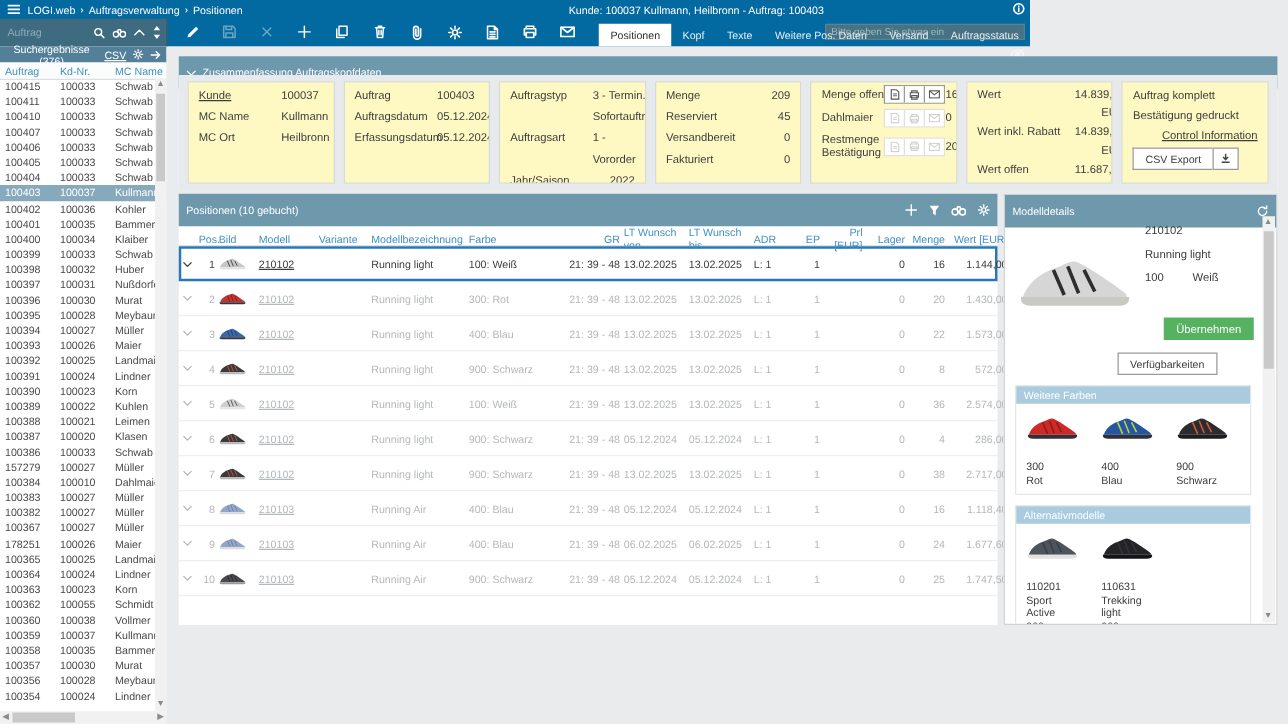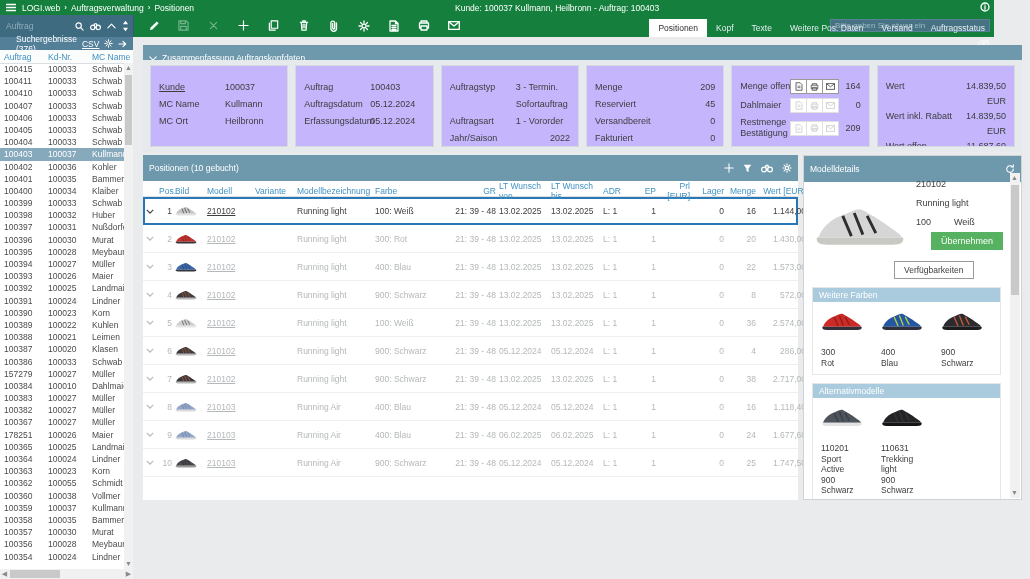--- a/index.html
+++ b/index.html
@@ -1,20 +1,20 @@
 <!DOCTYPE html>
 <html><head>
 <meta charset="utf-8">
 <style>
   html,body{margin:0;padding:0;width:1030px;height:579px;overflow:hidden;
     font-family:"Liberation Sans",sans-serif;background:#e9ebec;font-size:9px;color:#3d3d3d;}
   svg{display:block}
   .ic{stroke:#fff;fill:none;stroke-width:1.3;stroke-linecap:round;stroke-linejoin:round}
   
-  #topbar{position:absolute;left:0;top:0;width:994px;height:37px;background:#15803d;color:#fff;}
+  #topbar{position:absolute;left:0;top:0;width:824px;height:37px;background:#0369a1;color:#fff;}
   #row1{position:relative;height:15px;display:flex;align-items:center;padding:0 6px;gap:6px;}
   #breadcrumb{display:flex;align-items:center;gap:4px;font-size:8.5px;}
   #breadcrumb .sep{font-weight:bold;font-size:8px;opacity:.9}
   #page-title{position:absolute;left:455px;top:2.5px;font-size:8.5px;}
   #tr-right{position:absolute;right:4px;top:1.5px;display:flex;align-items:flex-end;gap:7px;font-size:8.5px;flex-direction:column;}
   #quick-search{width:150px;height:11px;background:#477283;border:1px solid #568196;color:#cfdde4;
     font-size:8px;padding:0 4px;font-family:"Liberation Sans",sans-serif;}
   #quick-search::placeholder{color:#9fb9c4}
   #row2{position:relative;height:22px;}
   #order-search{position:absolute;left:0;top:0;width:133px;height:22px;background:#3e6b80;
@@ -23,21 +23,21 @@
   #order-search .icons{display:flex;align-items:center;gap:6px;padding-right:4px;}
   #toolbar{position:absolute;left:147px;top:4px;display:flex;gap:17px;align-items:center;}
   #toolbar .tbtn{width:13px;height:13px;display:flex;align-items:center;justify-content:center;}
   .dim{opacity:.4}
   #tabs{position:absolute;right:0px;bottom:0px;display:flex;align-items:flex-end;}
   .tab{padding:4px 9px 4px 9px;font-size:8.5px;color:#e6eef2;cursor:default;}
   .tab.active{background:#fff;color:#2f2f2f;}
   
   #sidebar{position:absolute;left:0;top:37px;width:133px;height:542px;background:#fff;}
   #sb-head{height:13px;background:#537f99;color:#fff;display:flex;align-items:center;
-    font-size:8.5px;padding:0 16px;gap:5px;}
+    font-size:8.5px;padding:0 4px;gap:5px;text-align:center;}
   #sb-head .t{flex:1}
   #sb-cols{height:13px;display:flex;align-items:center;color:#4191c2;font-size:8.5px;
     background:#fbfcfc;border-bottom:1px solid #dcdfe1;}
   #sb-cols span{padding-left:4px}
   #sb-cols .c1{width:40px}#sb-cols .c2{width:40px}#sb-cols .c3{flex:1}
   #sb-list{position:absolute;left:0;top:26px;right:0;bottom:10px;overflow:hidden;}
   .sb-row{display:flex;height:12.2px;line-height:12.2px;font-size:8.5px;color:#4a4a4a;}
   .sb-row span{padding-left:4px;overflow:hidden;white-space:nowrap}
   .sb-row .c1{width:40px}.sb-row .c2{width:40px}.sb-row .c3{flex:1}
   .sb-row.sel{background:#87a9bc;color:#fff;}
@@ -45,21 +45,21 @@
   #sb-vscroll .thumb{position:absolute;left:1px;right:1px;top:12px;height:70px;background:#c9c9c9;}
   #sb-hscroll{position:absolute;left:0;bottom:0;width:133px;height:10px;background:#f1f1f1;}
   #sb-hscroll .thumb{position:absolute;left:10px;top:1px;height:8px;width:50px;background:#c9c9c9;}
   .arr{position:absolute;color:#8a8a8a;font-size:7px;line-height:10px;width:9px;text-align:center;}
   
   .panel-head{height:26px;background:#6e99ad;color:#fff;display:flex;align-items:center;
     padding:0 6px;font-size:8.5px;gap:5px;}
   #summary{position:absolute;left:143px;top:45px;width:879px;height:107px;background:#fff;}
   #summary-body{position:absolute;left:0;top:15px;right:0;bottom:0;background:#e7eaec;
     display:flex;gap:7px;padding:5px 7px;box-sizing:border-box;}
-  .card{background:#c4b5fd;border:1px solid #d7dadc;padding:13px 8px;box-sizing:border-box;overflow:hidden;}
+  .card{background:#fef9c3;border:1px solid #d7dadc;padding:2px 8px;box-sizing:border-box;overflow:hidden;}
   .kv{display:flex;line-height:17px;}
   .kv .k{width:66px;flex:none;}
   .kv .v{flex:1}
   .kv .v.r{text-align:right}
   .ulink{text-decoration:underline;cursor:pointer;}
   .open-row{display:flex;align-items:center;line-height:11px;margin-bottom:4px;}
   .open-row .k{width:50px;flex:none;}
   .open-row .v{flex:1;text-align:right}
   .bgroup{display:flex;border:1px solid #9a9a9a;}
   .bgroup .b{width:15px;height:13px;display:flex;align-items:center;justify-content:center;
@@ -86,21 +86,21 @@
   
   #details{position:absolute;left:803px;top:155px;width:219px;height:345px;background:#fff;
     border:1px solid #d0d3d5;box-sizing:border-box;}
   #det-body{position:absolute;left:0;top:15px;right:0;bottom:0;overflow:hidden;}
   #det-scroll{position:absolute;right:1px;top:17px;width:10px;bottom:1px;background:#f1f1f1;}
   #det-scroll .thumb{position:absolute;left:1px;right:1px;top:12px;height:110px;background:#c9c9c9;}
   #det-top{display:flex;padding:8px 18px 6px 10px;}
   #det-img{margin-top:22px}
   #det-info{flex:1;margin-left:10px;font-size:9px;}
   #det-info .line{margin-bottom:9px;}
-  #det-cc{display:flex;margin-bottom:5px;}
+  #det-cc{display:flex;margin-bottom:27px;}
   #det-cc .code{width:38px}
   .green-btn{background:#56b260;color:#fff;border:none;padding:4px 10px;font-size:9px;
     font-family:"Liberation Sans",sans-serif;cursor:pointer;float:right;}
   #avail-row{padding:4px 0 8px 90px;}
   .det-sec{margin:0 20px 8px 8px;border:1px solid #e4e6e8;}
   .det-sec-head{height:14px;background:#a9cbdd;color:#fff;font-size:8.5px;display:flex;
     align-items:center;padding:0 6px;}
   .thumbs{display:flex;gap:12px;padding:8px 6px 6px 8px;}
   .thumb-item{width:48px;font-size:8.5px;}
   .thumb-item .cap{margin-top:14px;line-height:10.5px;}
@@ -639,20 +639,39 @@
           <span class="k" style="width:78px">Wert</span>
           <span class="v r">14.839,50 EUR</span>
         </div>
         <div class="kv" style="line-height:15px">
           <span class="k" style="width:78px">Wert inkl. Rabatt</span>
           <span class="v r">14.839,50 EUR</span>
         </div>
         <div class="kv" style="line-height:15px">
           <span class="k" style="width:78px">Wert offen</span>
           <span class="v r">11.687,60 EUR</span>
+        </div>
+      </div>
+      <div class="card" style="flex:1 1 0">
+        <div class="kv" style="line-height:16px">
+          <span>Auftrag komplett</span>
+        </div>
+        <div class="kv" style="line-height:16px">
+          <span>Bestätigung gedruckt</span>
+        </div>
+        <div class="kv" style="line-height:16px;justify-content:flex-end">
+          <span class="ulink">Control Information</span>
+        </div>
+        <div style="display:flex;margin-top:2px">
+          <button class="btn" style="border-right:none">CSV Export</button>
+          <span class="btn" style="padding:3px 5px">
+            <svg width="9" height="9" viewBox="0 0 10 10">
+              <path d="M5 1v5M2.8 4L5 6.4 7.2 4M1.5 8.7h7" stroke="#444" fill="none" stroke-width="1.3"></path>
+            </svg>
+          </span>
         </div>
       </div>
     </div>
 </div>
 
 <div id="positions">
   <div class="panel-head">
     <span>Positionen (10 gebucht)</span>
     <span id="pos-head-icons">
       <svg width="10" height="10" viewBox="0 0 12 12">

